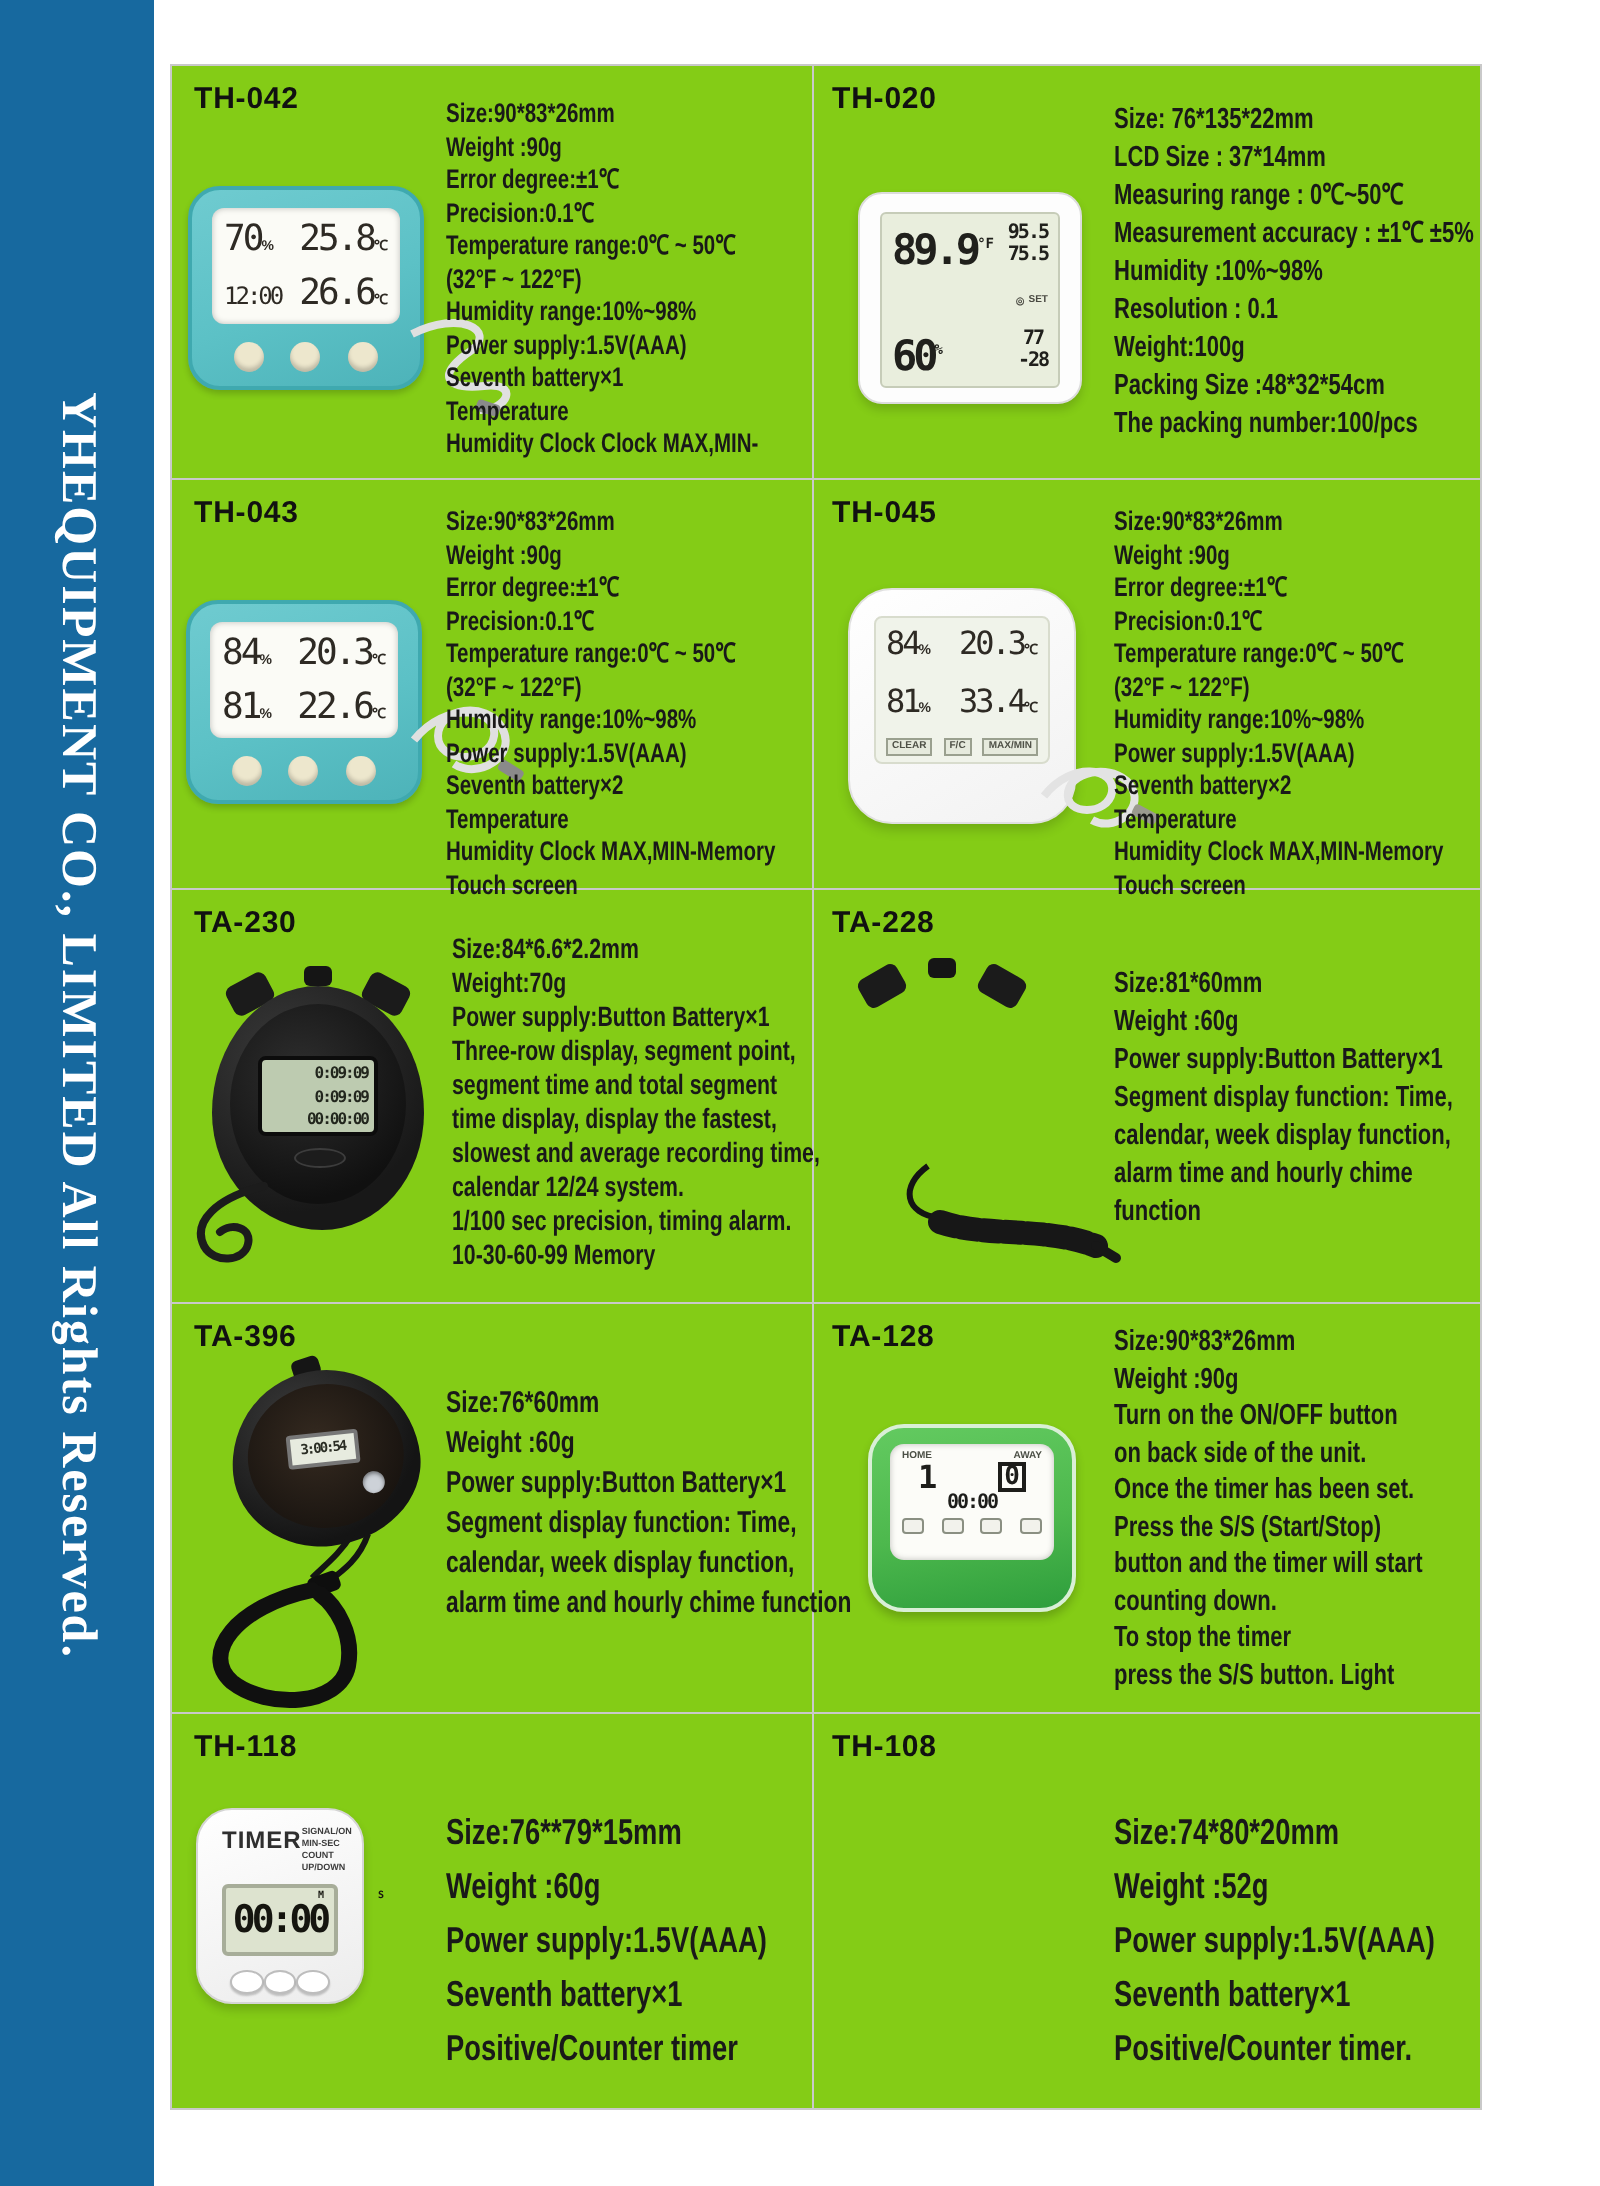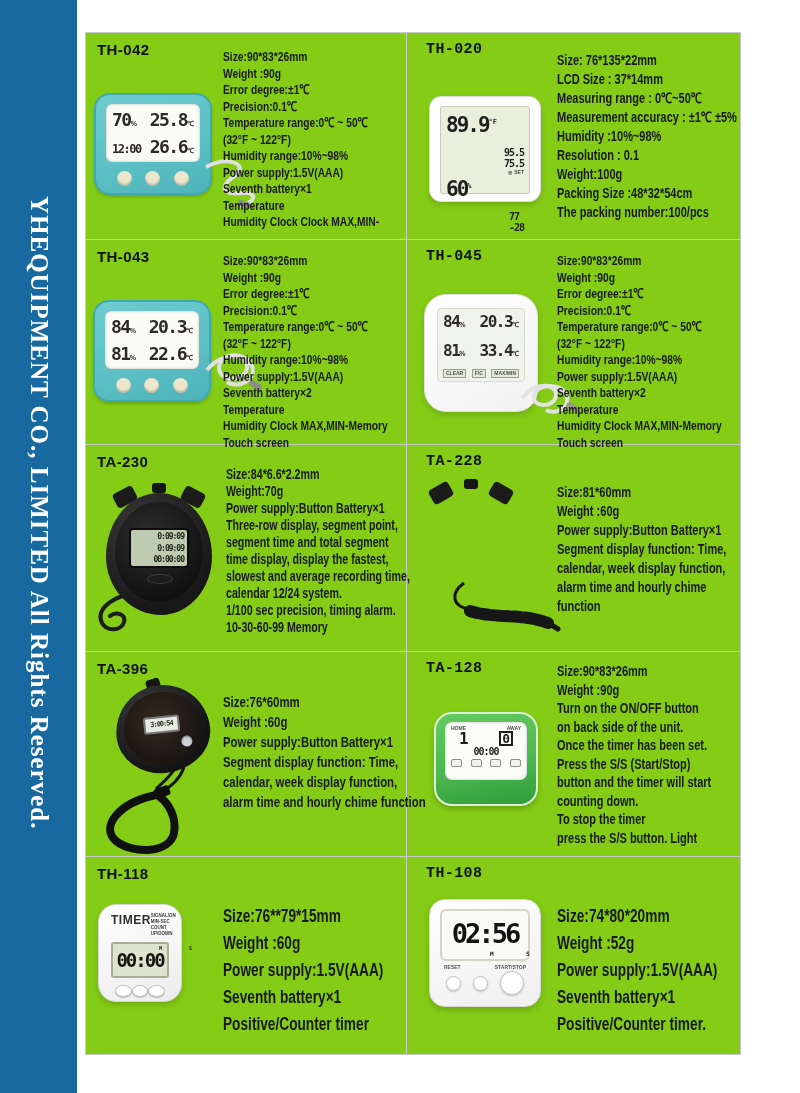--- a/index.html
+++ b/index.html
@@ -20,21 +20,21 @@
     font-size:25px;letter-spacing:1px;color:var(--sidebar-text);white-space:nowrap;}
 
   
   .catalog{position:absolute;left:85px;top:32px;width:656px;height:1023px;
     display:grid;grid-template-columns:321px 333px;grid-template-rows:207px 205px 207px 205px 197px;
     border:1px solid var(--grid-border);background:#84cc16;}
   .cell{position:relative;border-right:1px solid var(--grid-border);border-bottom:1px solid var(--grid-border);}
   .cell.c2{border-right:none;}
   .cell.r5{border-bottom:none;}
   .code{position:absolute;top:8px;left:11px;font-weight:bold;font-size:15px;letter-spacing:.4px;color:#111;}
-  .c2 .code{left:19px;font-family:Liberation Mono, monospace;}
+  .c2 .code{left:9px;}
 
   .specs{position:absolute;width:250px;font-weight:bold;color:var(--text);
     transform:scaleX(.76);transform-origin:0 0;white-space:nowrap;}
   .sp-a .ln{font-size:13.5px;line-height:16.5px;}
   .sp-b .ln{font-size:14.5px;line-height:19px;}
   .sp-c .ln{font-size:14px;line-height:17px;}
   .sp-d .ln{font-size:15px;line-height:20px;}
   .sp-e .ln{font-size:14.5px;line-height:18.5px;}
   .sp-f .ln{font-size:18px;line-height:27px;}
   #cell-th042 .specs{left:137px;top:16px;}
@@ -59,37 +59,37 @@
   #cell-ta128 .device{left:27px;top:60px;}
   #cell-th118 .device{left:12px;top:47px;}
   #cell-th108 .device{left:22px;top:42px;}
 
   
   .tealdev{width:118px;height:102px;background:linear-gradient(160deg,#6fcbd0,var(--teal-body) 55%,#4db3b9);
     border:2px solid var(--teal-border);border-radius:16px;box-shadow:0 2px 3px rgba(0,0,0,.18);}
   .teal-lcd{margin:9px 10px 0;height:58px;background:#fbfbf6;border-radius:6px;
     padding:5px 6px;display:flex;flex-direction:column;justify-content:space-between;box-shadow:inset 0 0 3px rgba(0,0,0,.25);}
   .lcd-row{display:flex;justify-content:space-between;align-items:baseline;}
-  .dg{font-family:"DejaVu Sans Mono",monospace;font-weight:bold;font-size:16px;letter-spacing:-1.5px;color:var(--digit);}
+  .dg{font-family:"DejaVu Sans Mono",monospace;font-weight:normal;font-size:16px;letter-spacing:-1.5px;color:var(--digit);}
   .dg.lg{font-size:18px;}
   .dg.sm{font-size:12px;}
   .dgu{font-size:7px;font-weight:bold;color:var(--digit);}
   .btn-row{display:flex;justify-content:space-around;padding:0 14px;margin-top:9px;}
   .rbtn{width:15px;height:15px;border-radius:50%;background:var(--cream-btn);box-shadow:inset 0 -2px 2px rgba(0,0,0,.2);}
   .cord{position:absolute;}
 
   
   .dev20{width:112px;height:106px;background:var(--white-body);border:1px solid #dcdcdc;border-radius:12px;
     box-shadow:0 3px 5px rgba(0,0,0,.15);padding:9px 10px;}
   .lcd20{width:100%;height:88px;background:var(--lcd-green);border:1px solid #c6ccb8;border-radius:3px;
     padding:4px 5px;display:flex;flex-direction:column;justify-content:space-between;}
   .l20-half{display:flex;justify-content:space-between;align-items:flex-start;}
   .l20-big{font-family:"DejaVu Sans Mono",monospace;font-weight:bold;font-size:21px;letter-spacing:-2px;color:#20201c;line-height:22px;}
   .l20-big sup{font-size:7px;letter-spacing:0;}
-  .l20-side{text-align:left;font-family:"DejaVu Sans Mono",monospace;font-weight:bold;font-size:10px;line-height:11px;letter-spacing:-1px;color:#20201c;margin-top:36px;}
+  .l20-side{text-align:center;font-family:"DejaVu Sans Mono",monospace;font-weight:bold;font-size:10px;line-height:11px;letter-spacing:-1px;color:#20201c;}
   .l20-set{align-self:flex-end;font-size:5px;font-weight:bold;color:#4a4a42;display:flex;gap:2px;align-items:center;}
 
   
   .dev45{width:114px;height:118px;background:linear-gradient(150deg,#ffffff,#f2f2f2);
     border:1px solid #e0e0e0;border-radius:22px;box-shadow:0 3px 6px rgba(0,0,0,.16);padding:13px 12px;}
   .lcd45{width:100%;height:74px;background:#f0f3ea;border:1px solid #d8dccd;border-radius:4px;padding:3px 5px;
     display:flex;flex-direction:column;justify-content:space-between;}
   .lbl-row{display:flex;justify-content:space-between;}
   .lblbox{font-size:5px;font-weight:bold;color:#4f5147;border:1px solid #9aa08f;padding:0 2px;line-height:7px;background:#e6eadd;}
 
@@ -480,38 +480,20 @@
         <div class="ln">Size:76**79*15mm</div>
         <div class="ln">Weight :60g</div>
         <div class="ln">Power supply:1.5V(AAA)</div>
         <div class="ln">Seventh battery×1</div>
         <div class="ln">Positive/Counter timer</div>
       </div>
   </div>
 
   <div class="cell c2 r5" id="cell-th108">
     <div class="code">TH-108</div>
-    <div class="device">
-      <div class="dev108">
-        <div class="lcd108">
-          <span>02:56</span>
-          <span class="ms m">M</span>
-          <span class="ms s">S</span>
-        </div>
-        <div class="t108-lbls">
-          <span>RESET</span>
-          <span>START/STOP</span>
-        </div>
-        <div class="t108-btns">
-          <span class="small"></span>
-          <span class="small"></span>
-          <span class="big"></span>
-        </div>
-      </div>
-    </div>
     <div class="specs sp-f">
         <div class="ln">Size:74*80*20mm</div>
         <div class="ln">Weight :52g</div>
         <div class="ln">Power supply:1.5V(AAA)</div>
         <div class="ln">Seventh battery×1</div>
         <div class="ln">Positive/Counter timer.</div>
       </div>
   </div>
 
 </div>

